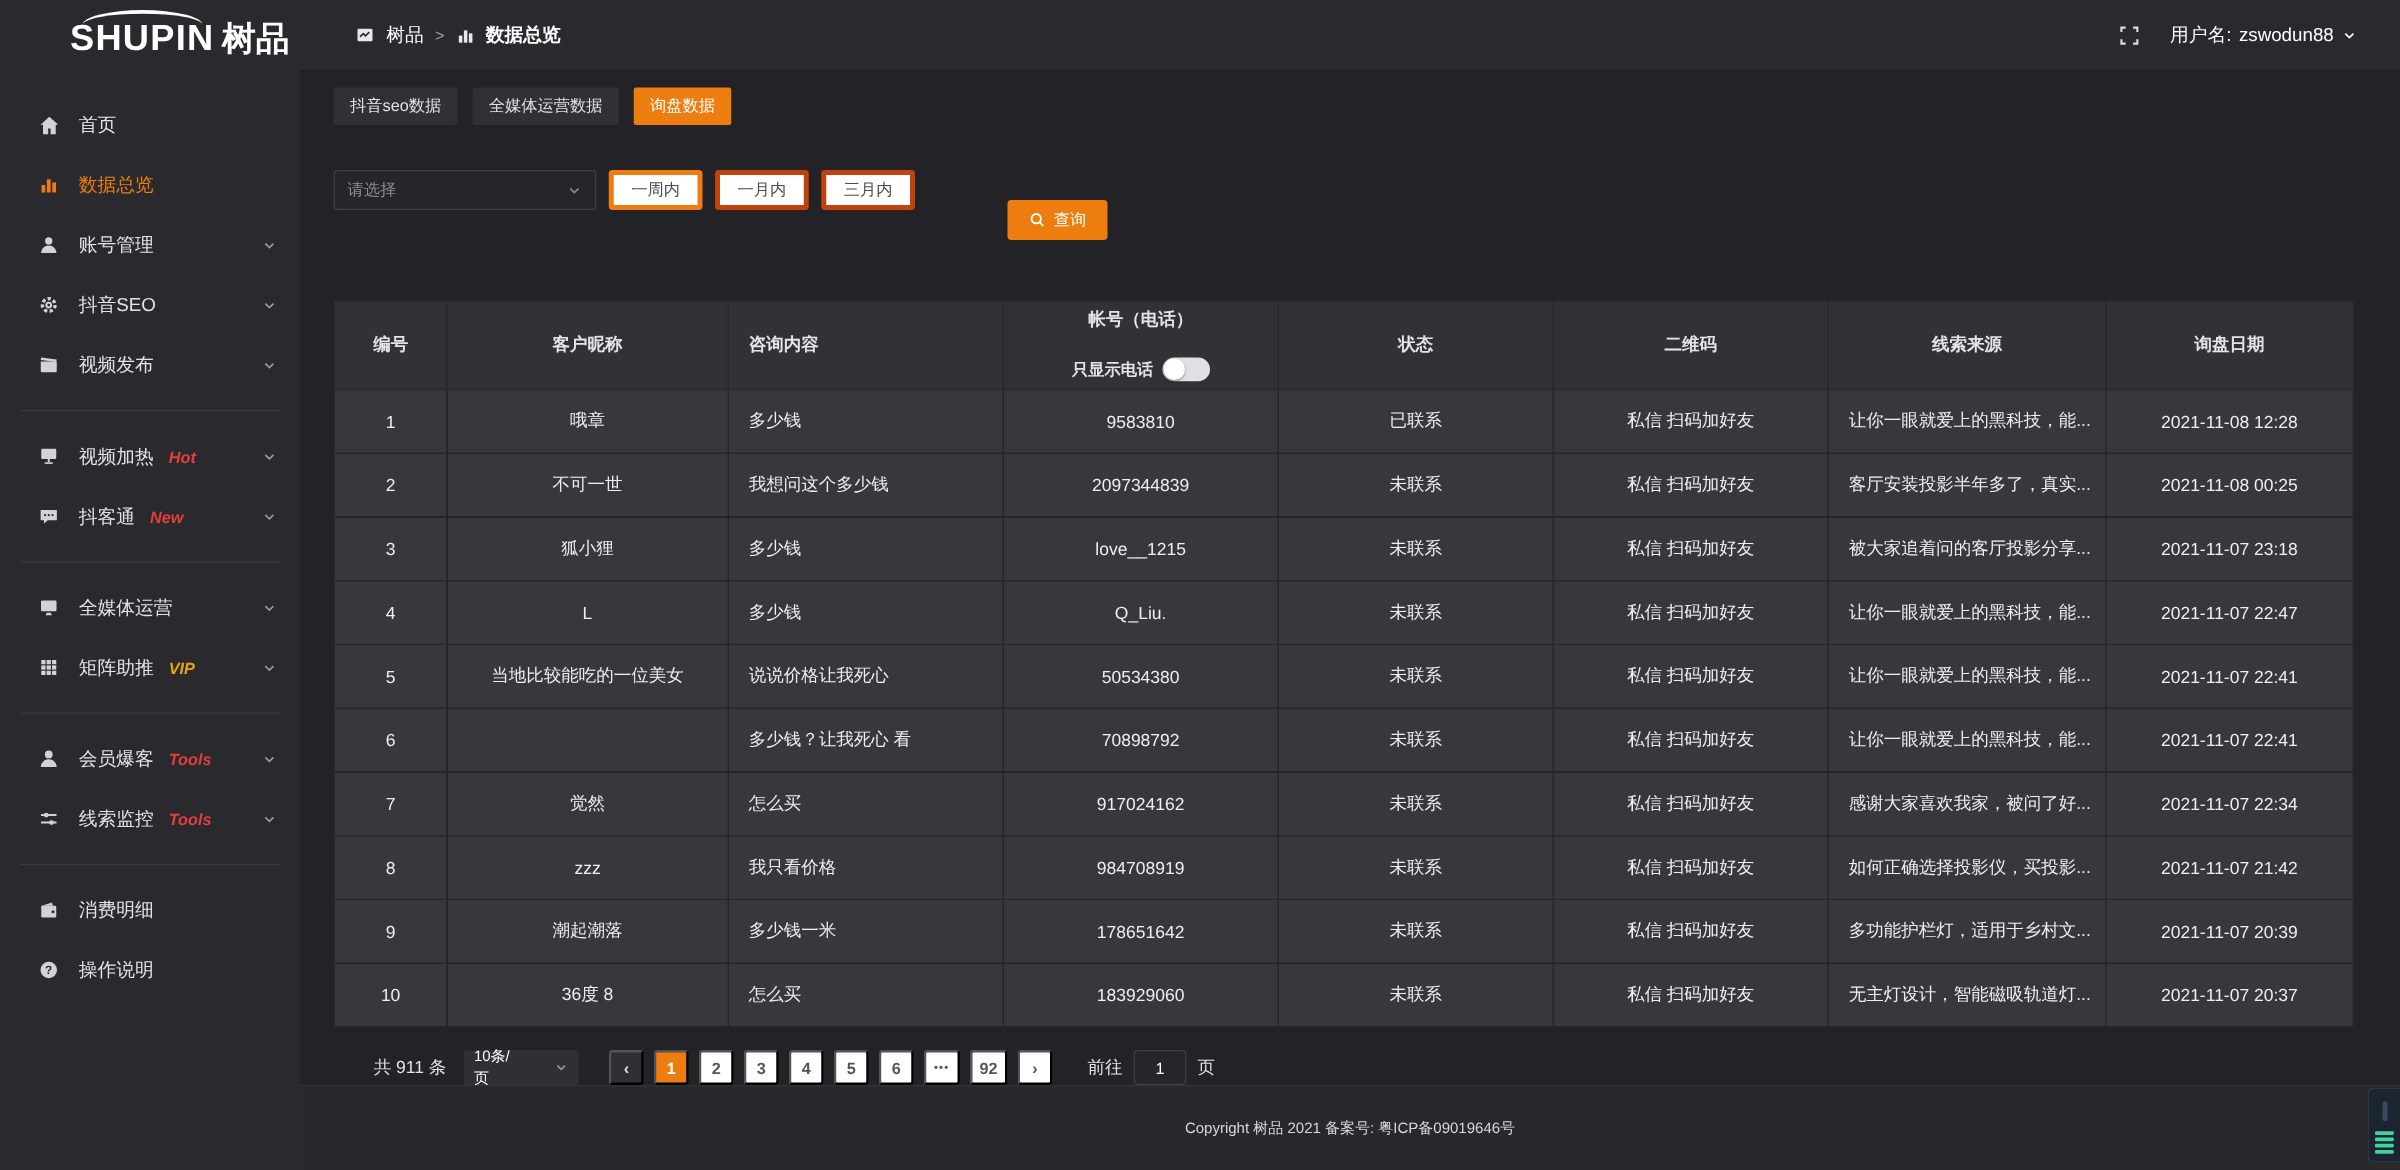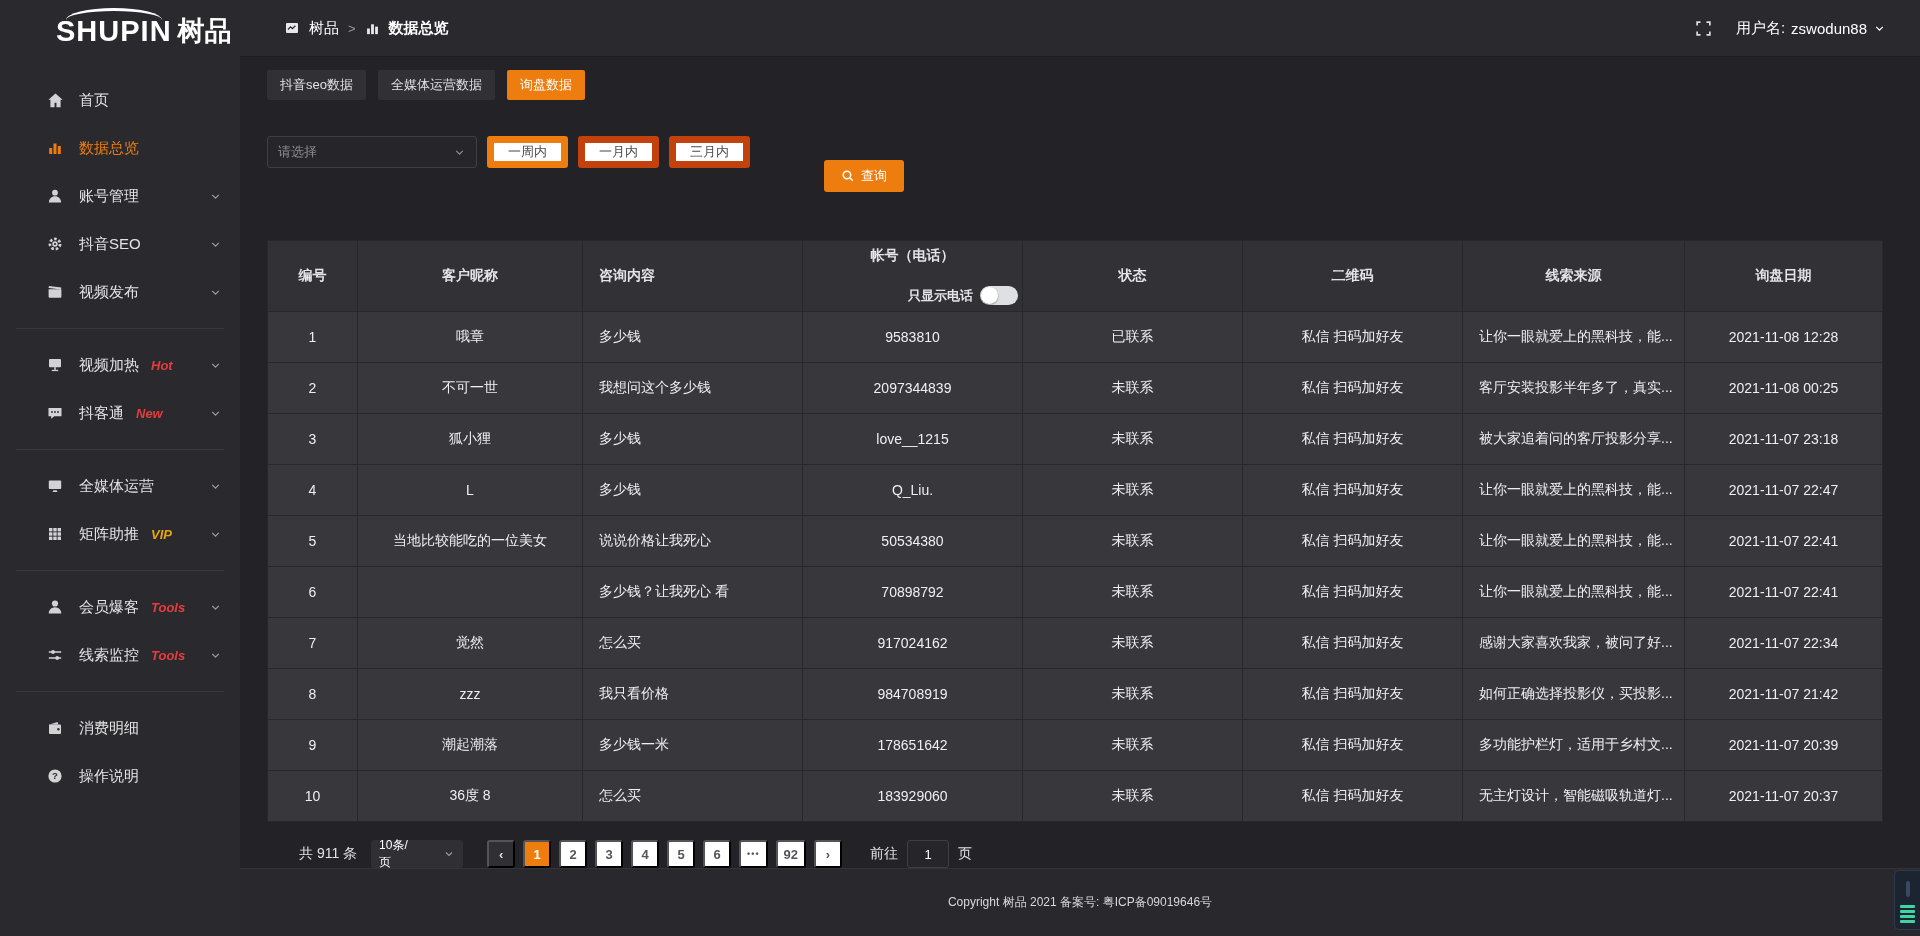--- a/index.html
+++ b/index.html
@@ -14,21 +14,21 @@
   .sidebar { flex:0 0 240px; background:#2a2a2e; display:flex; flex-direction:column; }
   .logo-area { height:62px; display:flex; align-items:center; padding-left:56px; position:relative; }
   .logo-arc { position:absolute; left:66px; top:8px; width:96px; height:12px;
     border-top:3px solid #fff; border-radius:50% / 100% 100% 0 0; }
   .logo-en { font-size:29px; font-weight:bold; letter-spacing:1px; color:#fff; font-style:normal; }
   .logo-cn { font-size:27px; font-weight:bold; color:#fff; margin-left:6px; }
   .side-nav { flex:1; padding-top:10px; }
   .side-group { padding:4px 0; }
   .side-divider { border:none; border-top:1px solid #39393d; margin:8px 16px; }
   .side-item { height:48px; display:flex; align-items:center; padding:0 18px 0 30px;
-    color:#e3e3e5; font-size:15px; cursor:pointer;margin-left:16px; }
+    color:#e3e3e5; font-size:15px; cursor:pointer; }
   .side-item .side-icon { width:18px; height:18px; margin-right:15px; display:inline-flex;
     align-items:center; justify-content:center; color:#d3d3d6; flex:0 0 18px; }
   .side-item.active, .side-item.active .side-icon { color:#ed7d0f; }
   .side-label { white-space:nowrap; }
   .badge { font-style:italic; font-weight:bold; font-size:13px; margin-left:12px; }
   .chev { margin-left:auto; color:#9b9b9f; display:inline-flex; }
 
   
   .main { flex:1; display:flex; flex-direction:column; min-width:0; background:#232327; }
   .topbar { height:62px; background:#2a2a2e; border-bottom:1px solid #1d1d20;
@@ -47,40 +47,40 @@
   .tabs { display:flex; gap:12px; }
   .tab { height:30px; padding:0 13px; display:flex; align-items:center; background:#303035;
     color:#e2e2e4; font-size:13px; border-radius:2px; cursor:pointer; }
   .tab.active { background:#ed7d0f; color:#fff; }
 
   
   .filter-row { display:flex; align-items:center; margin-top:12px; gap:10px; }
   .select { width:210px; height:32px; background:#26262a; border:1px solid #3e3e43;
     border-radius:3px; color:#8c8c91; font-size:13px; display:flex; align-items:center;
     justify-content:space-between; padding:0 10px; cursor:pointer; }
-  .range-btn { height:32px; padding:0 14px; background:#fff; border:7px solid #c2410c;
+  .range-btn { height:32px; padding:0 14px; background:#fff; border:4px solid #c2410c;
     border-radius:3px; color:#4b4b4f; font-size:13px; display:flex; align-items:center; cursor:pointer; }
   .range-btn.active { border-color:#ed7d0f; }
   .search-btn { height:32px; margin-left:64px; padding:0 17px; background:#ed7d0f; color:#fff;
     border:none; border-radius:3px; font-size:13px; display:flex; align-items:center; gap:6px; cursor:pointer;margin-top:48px; }
 
   
   .data-table { width:100%; margin-top:48px; border-collapse:collapse; table-layout:fixed; }
   .data-table th, .data-table td { border:1px solid #28282c; text-align:center; }
   .data-table th { background:#313136; color:#e4e4e6; font-size:14px; font-weight:bold;
     height:57px; padding:6px 4px; }
   .data-table td { background:#37373c; color:#efeff1; font-size:14px; height:51px; padding:4px 6px;
     overflow:hidden; white-space:nowrap; }
   .data-table td.cell-content, .data-table th.th-content { text-align:left; padding-left:16px; }
   .data-table td.cell-source { text-align:left; padding-left:16px; }
   .orange-text { color:#ed7d0f; }
   .status-contacted { color:#efeff1; }
   .status-uncontacted { color:#ed7d0f; }
   .th-account-top { display:block; }
-  .th-account-toggle { display:flex; align-items:center; justify-content:flex-end; gap:7px;
+  .th-account-toggle { display:flex; align-items:center; justify-content:center; gap:7px;
     margin-top:21px; font-size:13px; font-weight:bold; }
   .toggle { width:38px; height:19px; border-radius:10px; background:#dfe0e4; position:relative;
     display:inline-block; cursor:pointer; }
   .toggle::after { content:''; position:absolute; left:1px; top:1px; width:17px; height:17px;
     border-radius:50%; background:#fff; box-shadow:0 1px 2px rgba(0,0,0,.35); }
   .qr-link, .source-link { cursor:pointer; }
 
   
   .pagination { display:flex; align-items:center; margin-top:18px; font-size:13px; color:#e2e2e4; }
   .pg-total { margin-right:14px; font-size:14px;margin-left:32px; }

